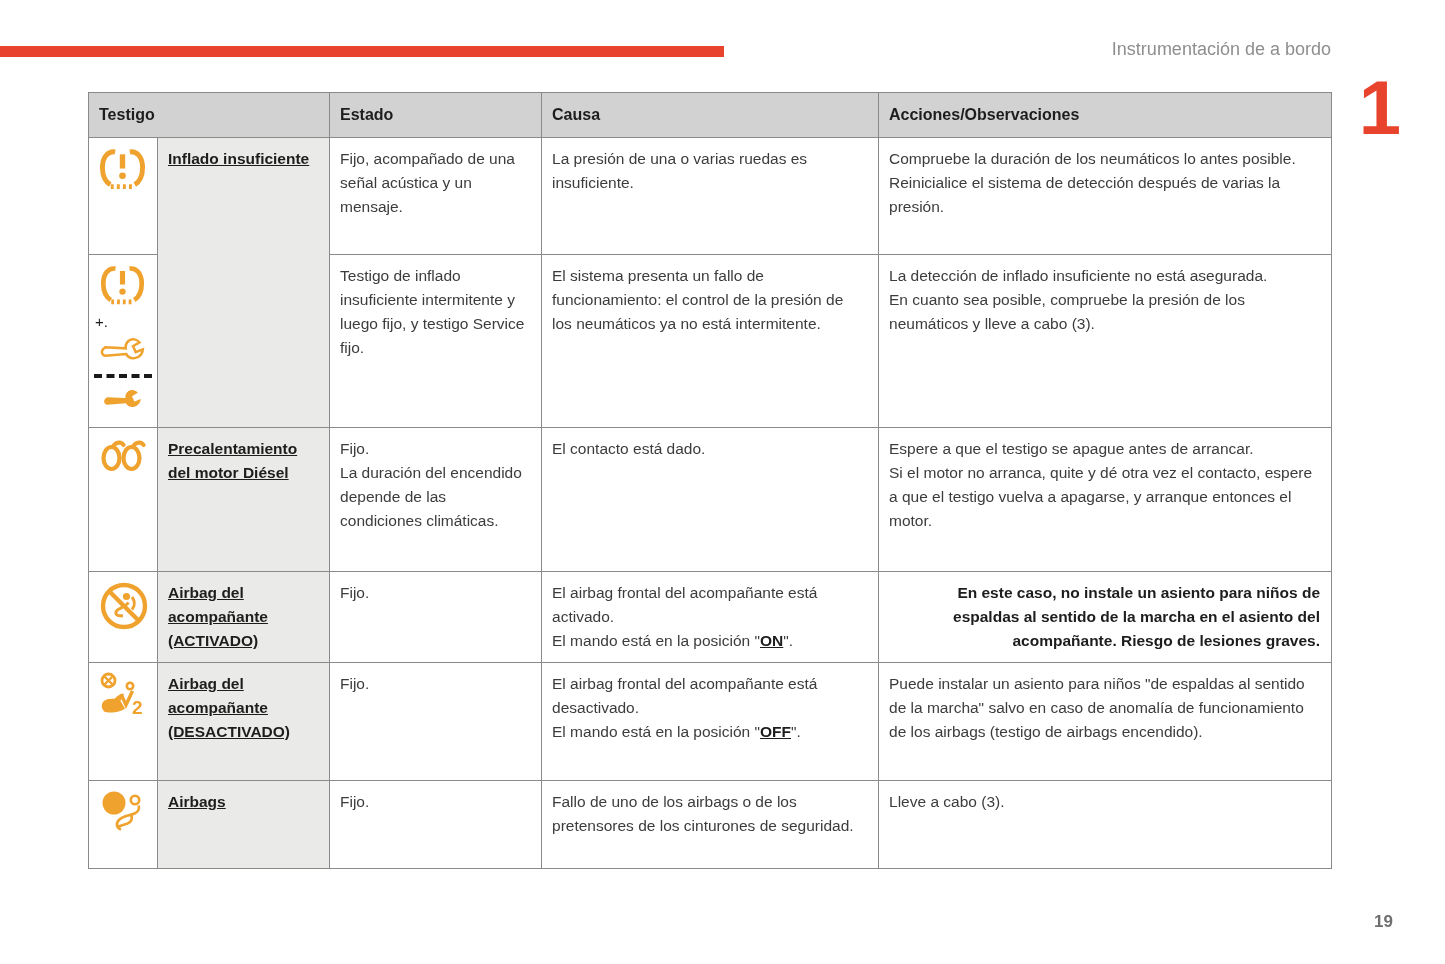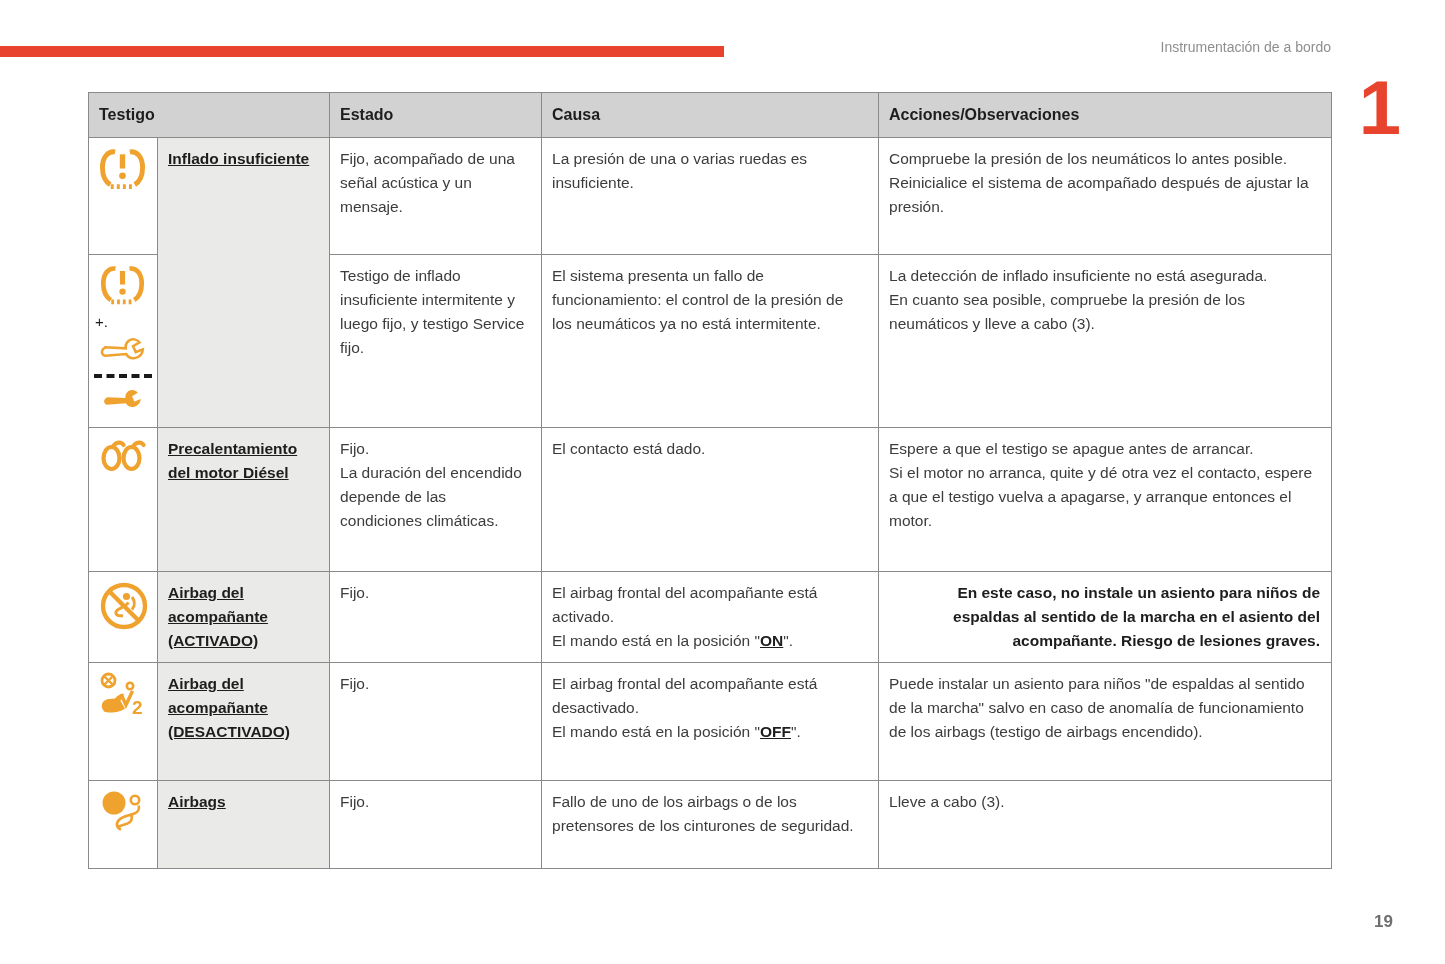--- a/index.html
+++ b/index.html
@@ -1,21 +1,21 @@
 <!DOCTYPE html>
 <html><head>
 <meta charset="utf-8">
 <style>
   html,body{margin:0;padding:0;}
   body{
     width:1445px;height:964px;position:relative;background:#ffffff;
     font-family:"Liberation Sans",sans-serif;color:#3c3c3c;overflow:hidden;
   }
   .accent-bar{position:absolute;left:0;top:46px;width:724px;height:11px;background:#E8432D;}
-  .page-header-title{position:absolute;top:39px;right:114px;font-size:14px;color:#8e8e8e;}
+  .page-header-title{position:absolute;top:39px;right:114px;font-size:18px;color:#8e8e8e;}
   .chapter-tab{position:absolute;top:70px;right:44px;font-size:76px;line-height:1;font-weight:bold;color:#E8432D;}
   .page-number{position:absolute;top:912px;right:52px;font-size:17px;font-weight:bold;color:#6e6e6e;}
 
   table.warn{
     position:absolute;left:88px;top:92px;width:1243px;
     border-collapse:collapse;table-layout:fixed;padding-left:12px;
   }
   table.warn td,table.warn th{
     border:1px solid #8a8a8a;vertical-align:top;
     font-size:15.5px;line-height:24px;padding:9px 11px 9px 10px;
@@ -74,22 +74,22 @@
     <td class="c-name" rowspan="2">
       <div class="line">Inflado insuficiente</div>
     </td>
     <td>
       <div class="line">Fijo, acompañado de una señal acústica y un mensaje.</div>
     </td>
     <td>
       <div class="line">La presión de una o varias ruedas es insuficiente.</div>
     </td>
     <td>
-      <div class="line">Compruebe la presión de los neumáticos lo antes posible.</div>
-      <div class="line">Reinicialice el sistema de acompañado después de ajustar la presión.</div>
+      <div class="line">Compruebe la duración de los neumáticos lo antes posible.</div>
+      <div class="line">Reinicialice el sistema de detección después de varias la presión.</div>
     </td>
   </tr>
 
   <tr class="r2">
     <td class="c-icon">
       <div class="icon-stack">
         <span>
           <svg width="45" height="42" viewBox="0 0 48 44">
             <path d="M16.5 4.5 C9 3.5 3.5 10 3.5 20.5 C3.5 29.5 6.5 35 11.5 38" fill="none" stroke="#F0A22E" stroke-width="5"></path>
             <path d="M31.5 4.5 C39 3.5 44.5 10 44.5 20.5 C44.5 29.5 41.5 35 36.5 38" fill="none" stroke="#F0A22E" stroke-width="5"></path>

